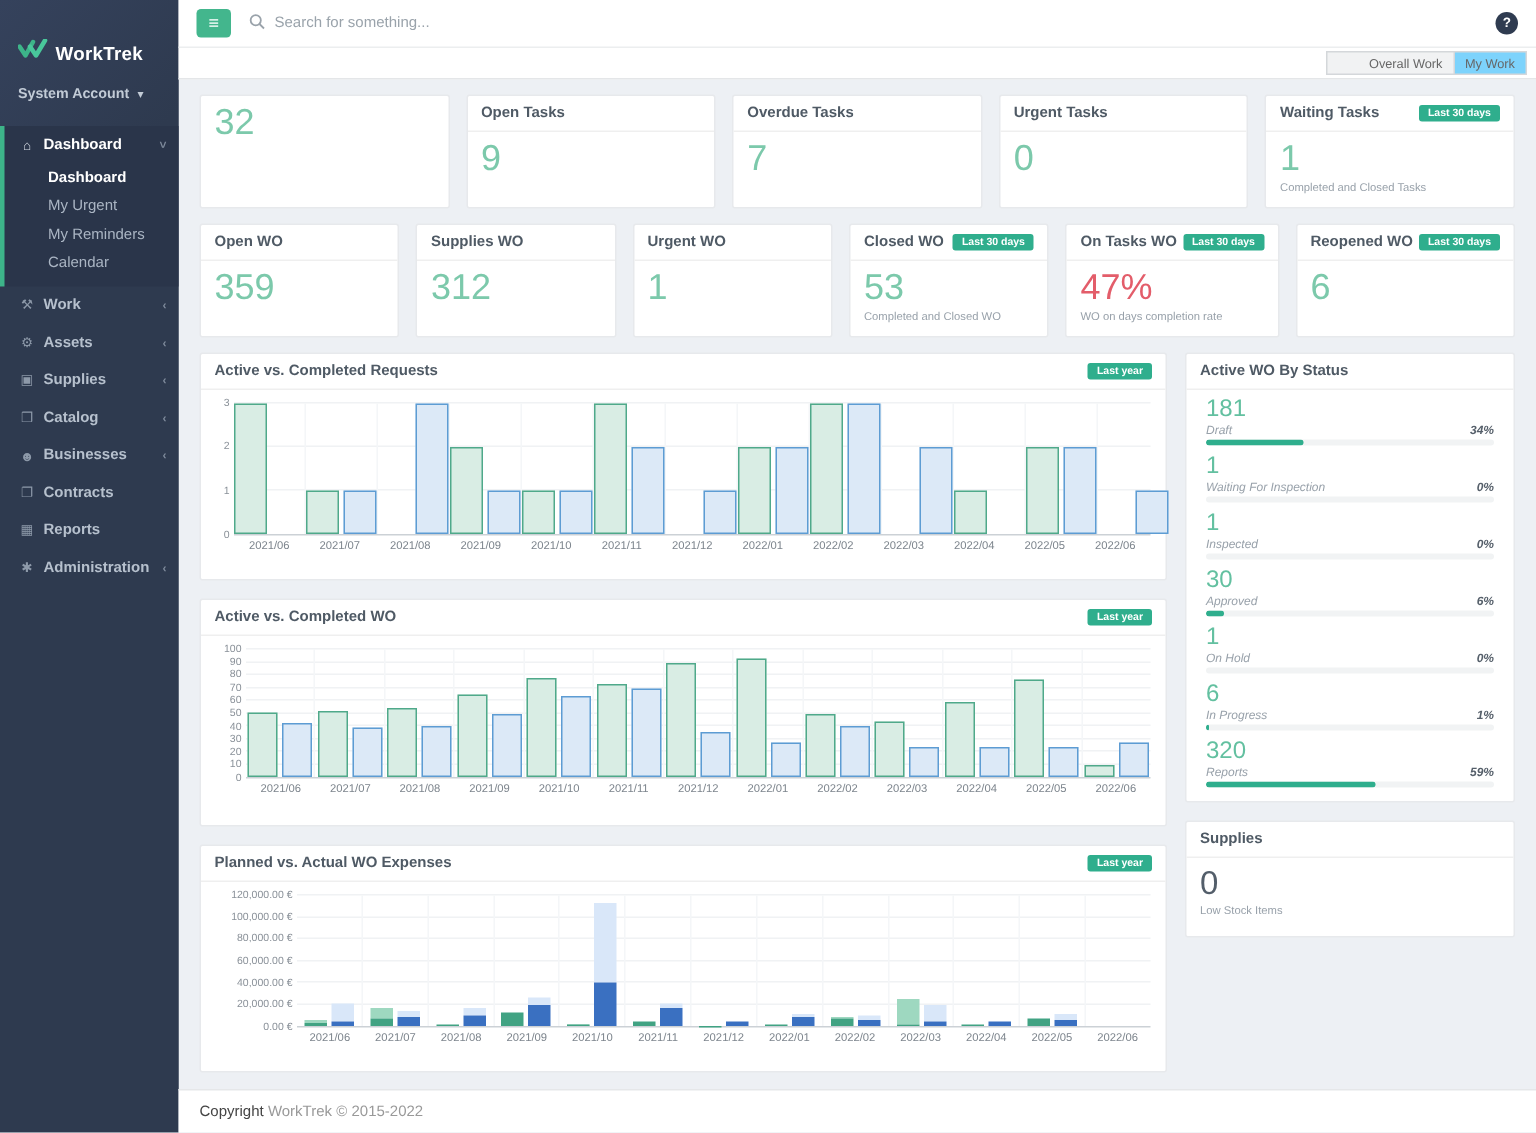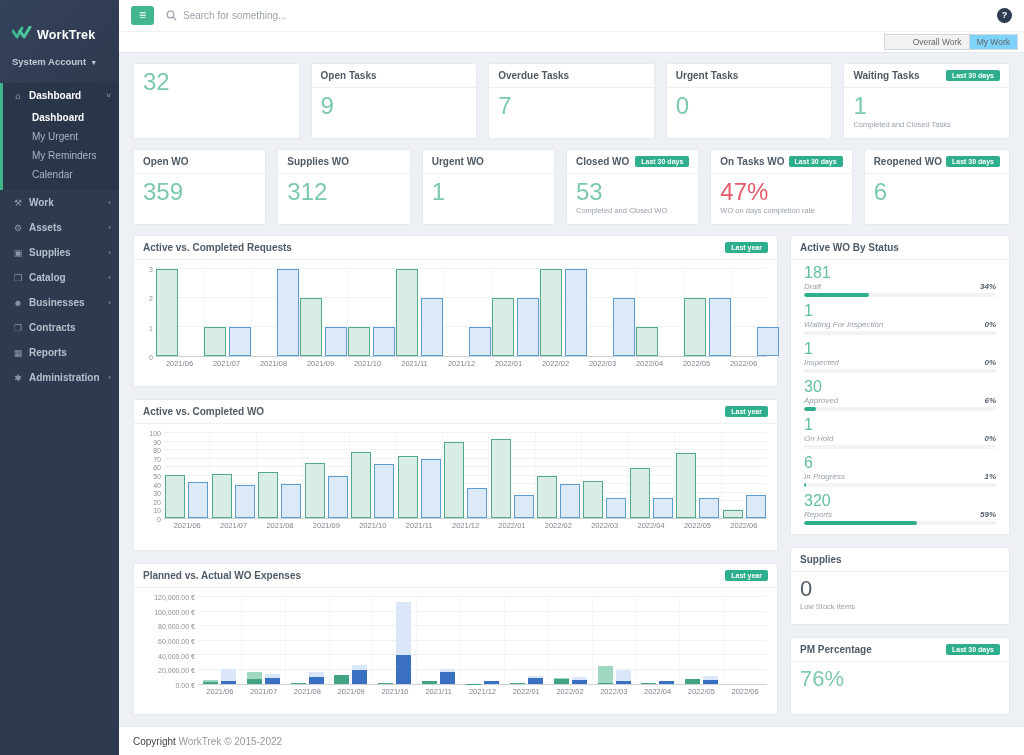--- a/index.html
+++ b/index.html
@@ -766,29 +766,20 @@
           </div>
           <div class="card small-card">
             <div class="card-head">
               <span class="card-title">Supplies</span>
             </div>
             <div class="kpi-body">
               <div class="kpi-value dark small-value">0</div>
               <div class="kpi-sub">Low Stock Items</div>
             </div>
           </div>
-          <div class="card small-card">
-            <div class="card-head">
-              <span class="card-title">PM Percentage</span>
-              <span class="badge">Last 30 days</span>
-            </div>
-            <div class="kpi-body">
-              <div class="kpi-value small-value">76%</div>
-            </div>
-          </div>
         </div>
       </div>
     </div>
 
     <footer>
       <span class="c1">Copyright</span>
       <span class="c2">WorkTrek © 2015-2022</span>
     </footer>
   </div>
 </div>

